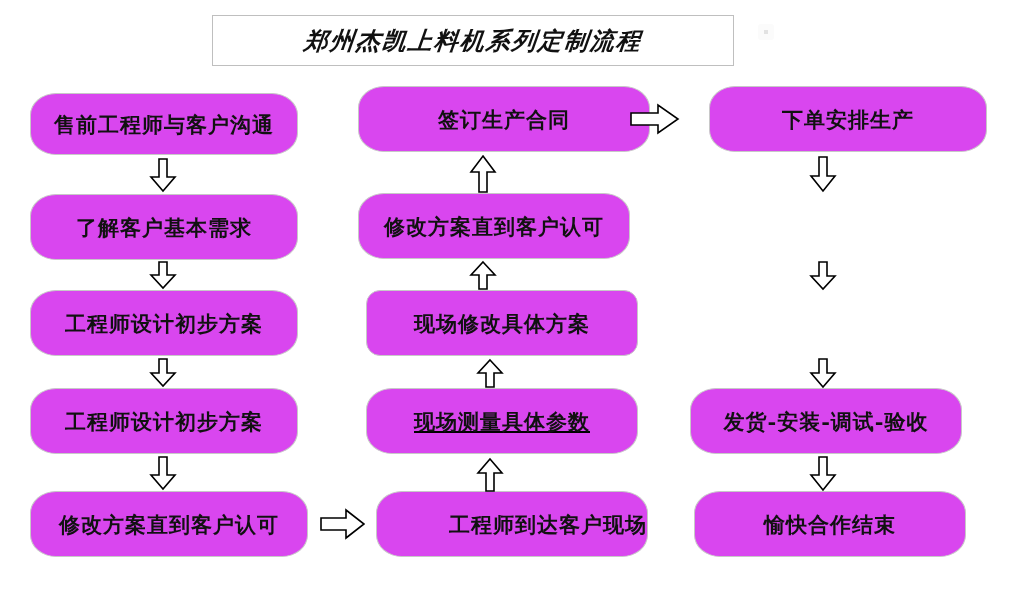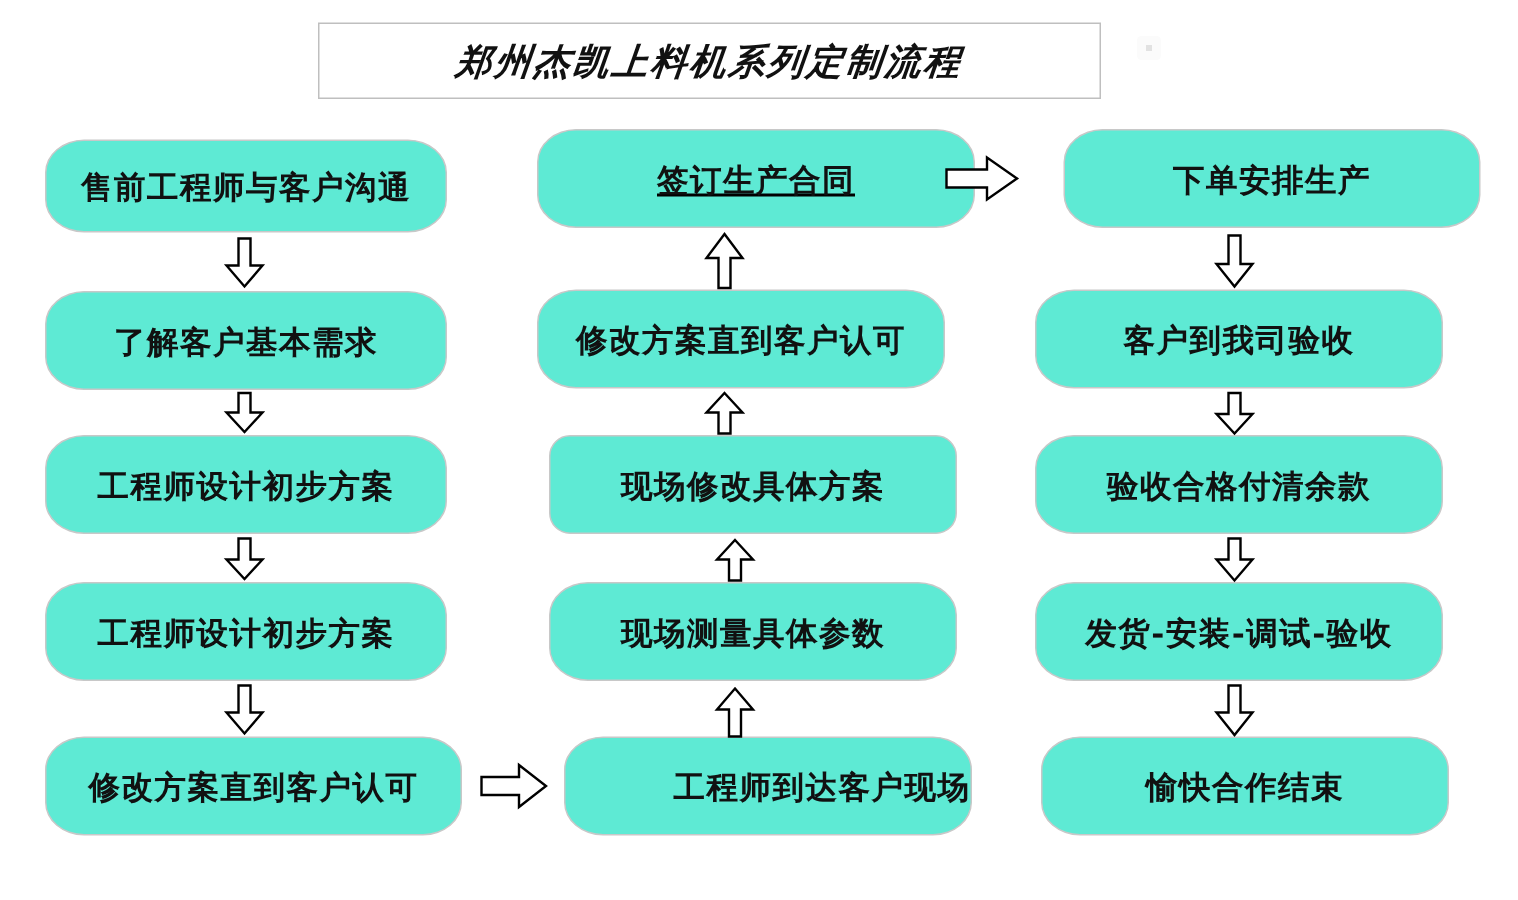--- a/index.html
+++ b/index.html
@@ -62,21 +62,21 @@
     height: 4px;
     background: #e2e2e2;
   }
 
   
   .node {
     position: absolute;
     box-sizing: border-box;
     border: 1px solid #c8c8c8;
     border-radius: 26px / 22px;
-    background: #5eead4;
+    background: #d946ef;
     display: flex;
     align-items: center;
     justify-content: center;
   }
   .node-label {
     font-family: "DejaVu Serif", serif;
     font-size: 21px;
     font-weight: bold;
     color: #111111;
     letter-spacing: 1px;
@@ -145,30 +145,30 @@
         <path d="M11,1 L19,1 L19,19 L27,19 L15,33 L3,19 L11,19 Z"></path>
       </svg>
   </div>
 
   <div class="arrow" style="left:320px; top:508px;">
     <svg width="46" height="32" viewBox="0 0 46 32">
         <path d="M1,10 L26,10 L26,2 L44,16 L26,30 L26,22 L1,22 Z"></path>
       </svg>
   </div>
 
-  <div class="node" style="left:358px; top:86px;  width:292px; height:66px;text-decoration:underline;">
+  <div class="node" style="left:358px; top:86px;  width:292px; height:66px;">
     <span class="node-label">签订生产合同</span>
   </div>
   <div class="node" style="left:358px; top:193px; width:272px; height:66px;">
     <span class="node-label">修改方案直到客户认可</span>
   </div>
   <div class="node" style="left:366px; top:290px; width:272px; height:66px;border-radius:14px;">
     <span class="node-label">现场修改具体方案</span>
   </div>
-  <div class="node" style="left:366px; top:388px; width:272px; height:66px;">
+  <div class="node" style="left:366px; top:388px; width:272px; height:66px;text-decoration:underline;">
     <span class="node-label">现场测量具体参数</span>
   </div>
   <div class="node" style="left:376px; top:491px; width:272px; height:66px;justify-content:flex-end;">
     <span class="node-label">工程师到达客户现场</span>
   </div>
 
   <div class="arrow" style="left:475px; top:458px;">
     <svg width="30" height="34" viewBox="0 0 30 34">
         <path d="M15,1 L27,15 L19,15 L19,33 L11,33 L11,15 L3,15 Z"></path>
       </svg>
@@ -191,26 +191,20 @@
 
   <div class="arrow" style="left:630px; top:103px;">
     <svg width="50" height="32" viewBox="0 0 50 32">
         <path d="M1,10 L28,10 L28,2 L48,16 L28,30 L28,22 L1,22 Z"></path>
       </svg>
   </div>
 
   <div class="node" style="left:684px; top:86px;  width:278px; height:66px;margin-left:25px;">
     <span class="node-label">下单安排生产</span>
   </div>
-  <div class="node" style="left:690px; top:193px; width:272px; height:66px;">
-    <span class="node-label">客户到我司验收</span>
-  </div>
-  <div class="node" style="left:690px; top:290px; width:272px; height:66px;">
-    <span class="node-label">验收合格付清余款</span>
-  </div>
   <div class="node" style="left:690px; top:388px; width:272px; height:66px;align-items:center;">
     <span class="node-label">发货-安装-调试-验收</span>
   </div>
   <div class="node" style="left:694px; top:491px; width:272px; height:66px;">
     <span class="node-label">愉快合作结束</span>
   </div>
 
   <div class="arrow" style="left:808px; top:156px;">
     <svg width="30" height="36" viewBox="0 0 30 36">
         <path d="M11,1 L19,1 L19,20 L27,20 L15,35 L3,20 L11,20 Z"></path>

